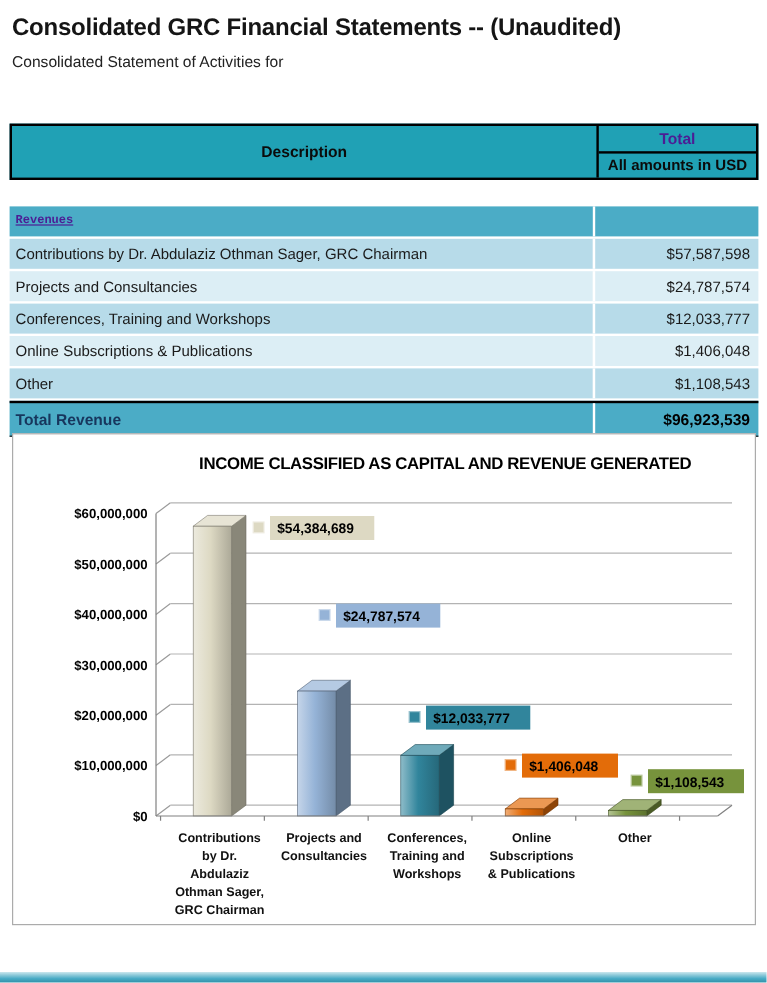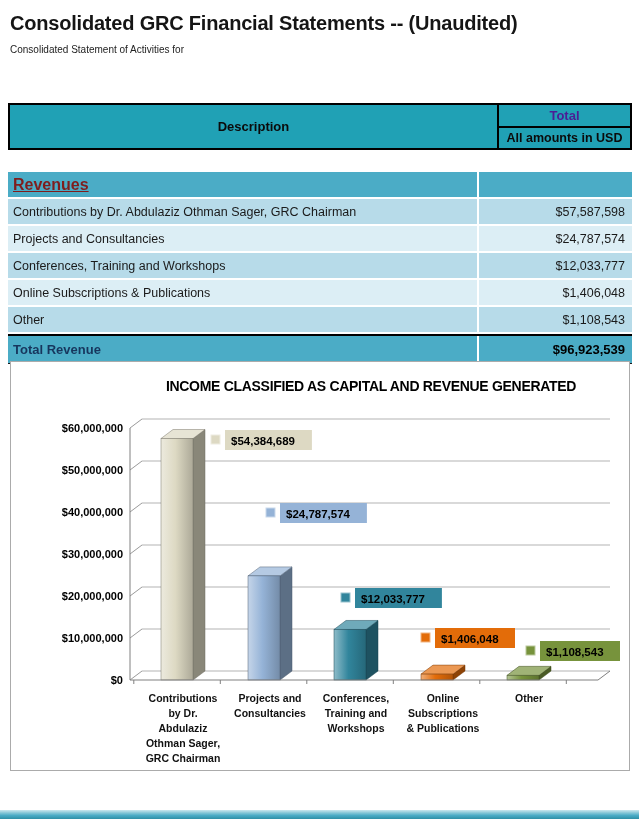--- a/index.html
+++ b/index.html
@@ -1,37 +1,37 @@
 <!DOCTYPE html>
 <html><head>
 <meta charset="utf-8">
 <style>
   html,body{margin:0;padding:0;background:#fff;}
   .page{position:relative;width:639px;height:819px;background:#fff;overflow:hidden;
         font-family:"Liberation Sans",sans-serif;color:#1a1a1a;}
   
   .h-title{position:absolute;left:10px;top:12px;font-size:20px;font-weight:bold;color:#151515;letter-spacing:-0.2px;}
-  .h-sub1{position:absolute;left:10px;top:44px;font-size:10px;color:#222;}
+  .h-sub1{position:absolute;left:10px;top:44px;font-size:13px;color:#222;}
   .h-sub2{position:absolute;left:10px;top:62px;font-size:10px;color:#222;margin-top:48px;}
   
   .tbl{position:absolute;left:8px;top:103px;width:624px;}
   .tbl-header{display:flex;height:47px;box-sizing:border-box;border:2px solid #000;background:#20A1B5;}
   .th-desc{flex:1;display:flex;align-items:center;justify-content:center;
            border-right:2px solid #000;font-size:13px;font-weight:bold;color:#0b0b0b;}
   .th-right{width:131px;display:flex;flex-direction:column;}
   .th-total{height:21px;display:flex;align-items:center;justify-content:center;
             border-bottom:2px solid #000;font-size:13px;font-weight:bold;color:#4c1d95;}
   .th-unit{flex:1;display:flex;align-items:center;justify-content:center;font-size:12.5px;font-weight:bold;color:#0b0b0b;}
   .tbl-gap{height:22px;}
   .row{display:flex;height:25px;margin-bottom:2px;}
   .row .c-label{flex:1;display:flex;align-items:center;padding-left:5px;font-size:12.5px;box-sizing:border-box;}
-  .row .c-value{width:155px;display:flex;align-items:center;justify-content:flex-end;
+  .row .c-value{width:138px;display:flex;align-items:center;justify-content:flex-end;
                 padding-right:7px;font-size:12.5px;border-left:2px solid #fff;box-sizing:border-box;}
   .row-section{background:#4BACC6;}
-  .row-section .c-label{font-weight:bold;text-decoration:underline;color:#7f1d1d;font-size:16px;}
+  .row-section .c-label{font-weight:bold;text-decoration:underline;color:#4c1d95;font-size:10px;font-family:Liberation Mono, monospace;}
   .row-a .c-label,.row-a .c-value{background:#B7DBE9;}
   .row-b .c-label,.row-b .c-value{background:#DCEEF5;}
   .row-total{height:27px;background:#4BACC6;border-top:2px solid #000;border-bottom:1px solid #1a1a1a;}
   .row-total .c-label{font-weight:bold;color:#17365D;font-size:13px;}
   .row-total .c-value{font-weight:bold;color:#000000;font-size:13px;}
   
   .chart-box{position:absolute;left:10px;top:361px;width:620px;height:410px;
              border:1px solid #ABABAB;background:#fff;box-sizing:border-box;}
   .chart-title{position:absolute;left:110px;right:8px;top:16px;text-align:center;
                font-size:14px;font-weight:bold;color:#000;letter-spacing:-0.3px;}

